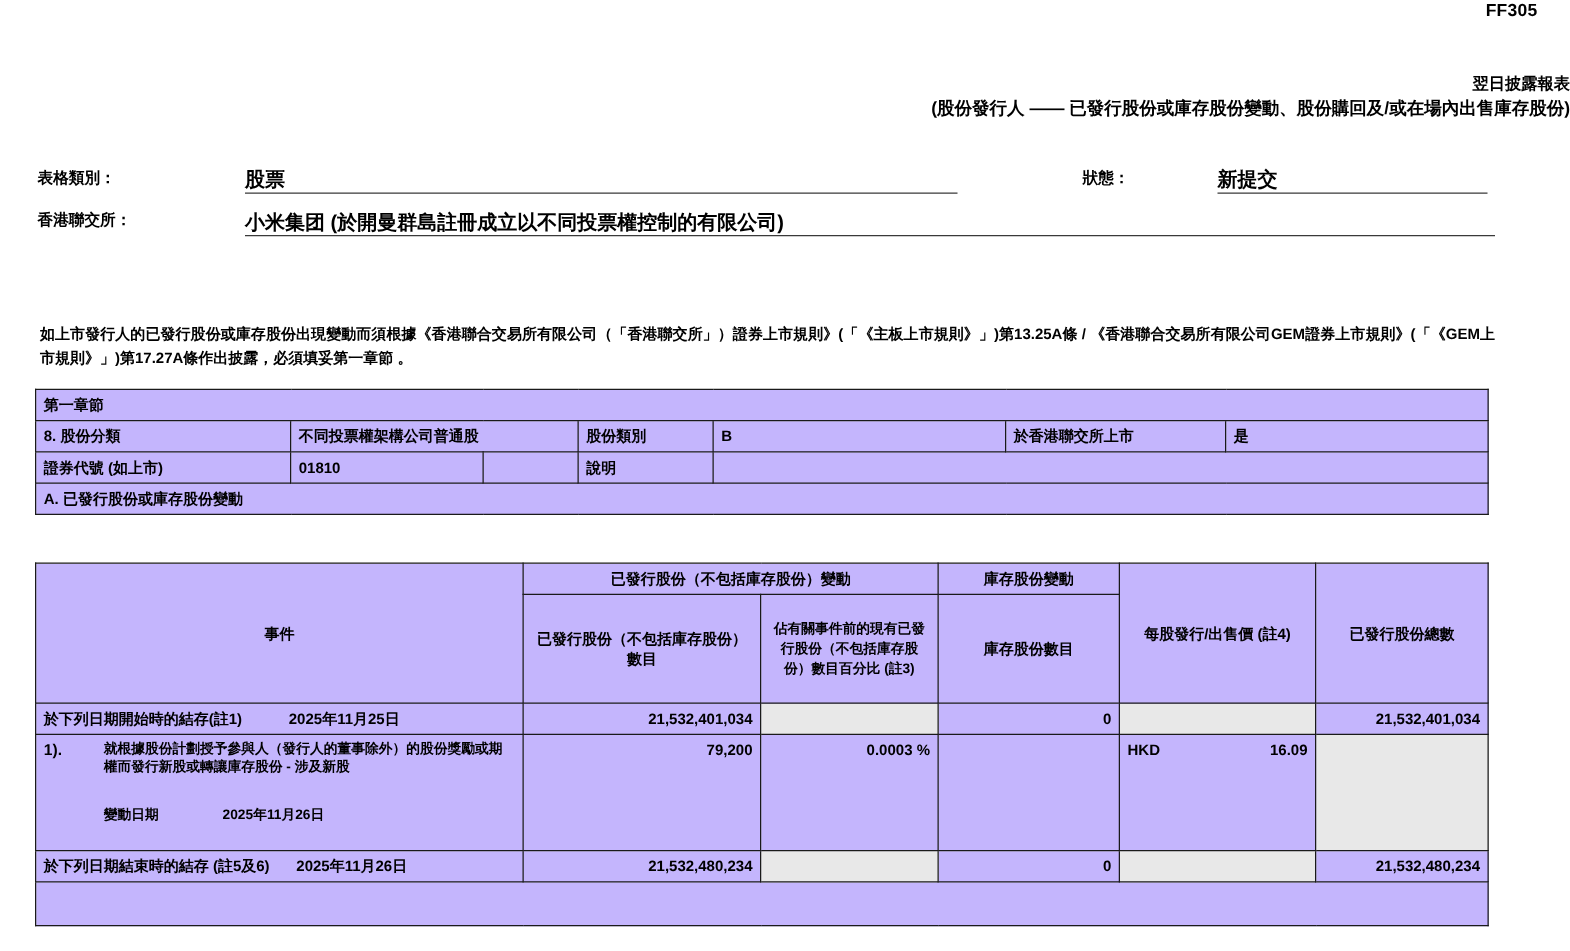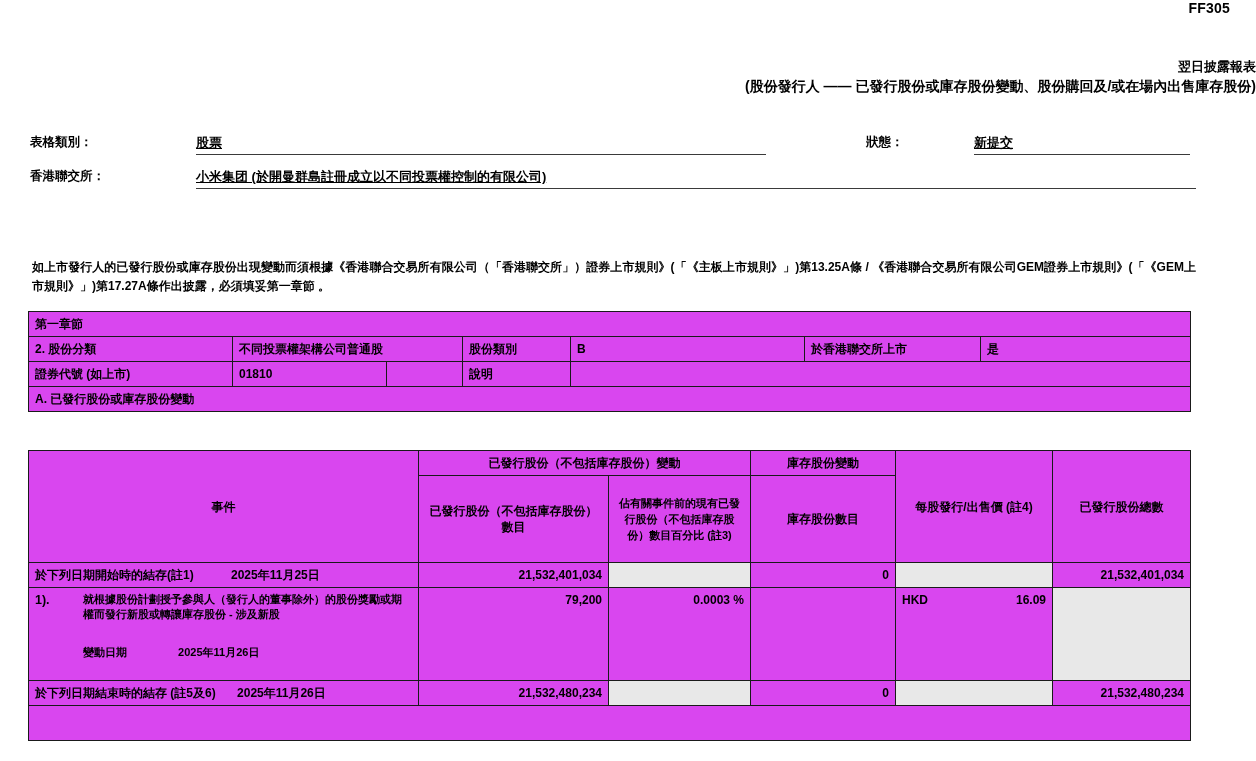--- a/index.html
+++ b/index.html
@@ -61,25 +61,24 @@
   .meta-label {
     position: absolute;
     font-size: 12.5px;
     font-weight: bold;
     left: 30px;
     top: 3px;
     white-space: nowrap;
   }
   .meta-value {
     position: absolute;
-    font-size: 13px;
+    font-size: 16px;
     font-weight: bold;
     top: 3px;
     white-space: nowrap;
-    text-decoration: underline;
   }
   .meta-underline {
     position: absolute;
     border-bottom: 1px solid #3a3a3a;
     height: 0;
   }
   
   .mv-left  { left: 196px; }
   .mu-left1 { left: 196px; top: 23px; width: 570px; }
   .mu-left2 { left: 196px; top: 23px; width: 1000px; }
@@ -108,21 +107,21 @@
     border-collapse: collapse;
     table-layout: fixed;
     font-size: 12px;
   }
   table.doc-table td {
     border: 1px solid #1a1a1a;
     padding: 4px 6px;
     vertical-align: top;
     font-weight: bold;
     line-height: 16px;
-    background: #d946ef;
+    background: #c4b5fd;
   }
   .sec-title   { font-weight: bold; }
   .shaded      { background: #e8e8e8 !important; }
   .r           { text-align: right; }
   .vm          { vertical-align: middle; }
 
   
   #section1-table { top: 311px; left: 28px; width: 1162px; }
 
   
@@ -197,21 +196,21 @@
     <col style="width:234px">
     <col style="width:176px">
     <col style="width:210px">
   </colgroup>
   <tbody>
     <tr>
       <td colspan="7" class="sec-title">第一章節</td>
     </tr>
 
     <tr>
-      <td>2. 股份分類</td>
+      <td>8. 股份分類</td>
       <td colspan="2">不同投票權架構公司普通股</td>
       <td>股份類別</td>
       <td>B</td>
       <td>於香港聯交所上市</td>
       <td>是</td>
     </tr>
 
     <tr>
       <td>證券代號 (如上市)</td>
       <td>01810</td>

